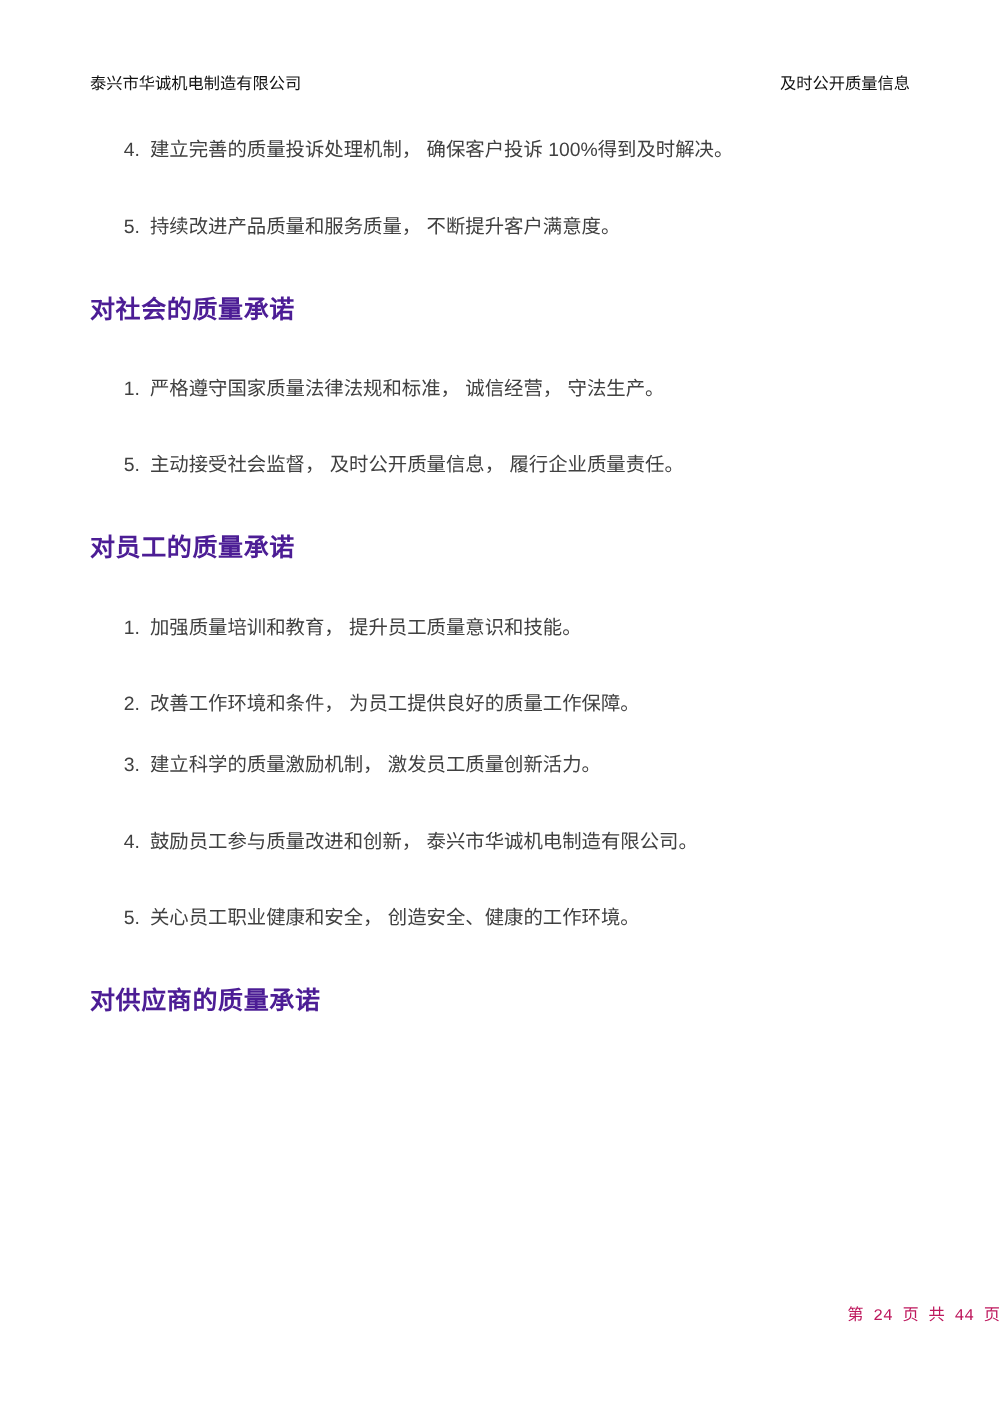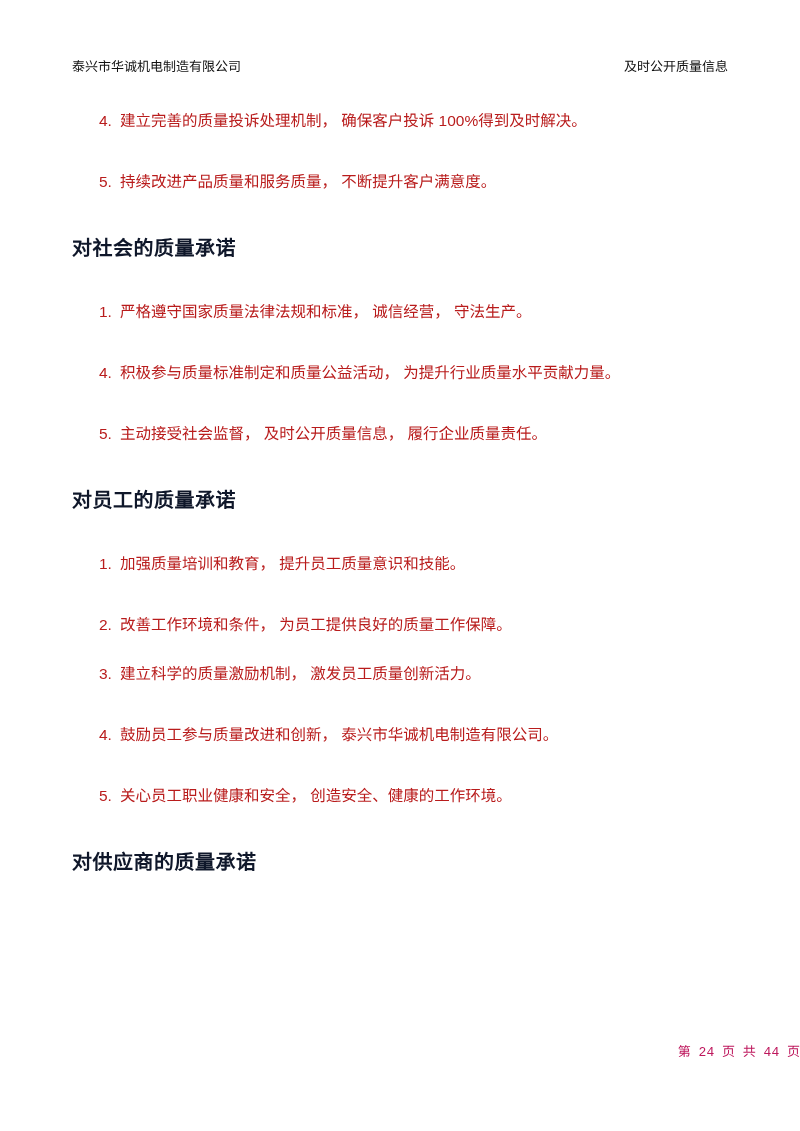--- a/index.html
+++ b/index.html
@@ -26,27 +26,27 @@
     font-size: 13px;
     line-height: 18px;
     color: #111111;
   }
   .section-title {
     margin: 41px 0 0 0;
     font-size: 20px;
     line-height: 28px;
     font-weight: 700;
     letter-spacing: 0.5px;
-    color: #0f172a;
+    color: #4c1d95;
   }
   .item {
     margin: 39px 0 0 27px;
     font-size: 15.5px;
     line-height: 22px;
-    color: #b91c1c;
+    color: #404040;
   }
   .item.first {
     margin-top: 34px;
   }
   .item.tight {
     margin-top: 27px;
   }
   .item .num {
     display: inline-block;
     margin-right: 8px;
@@ -79,23 +79,20 @@
   <div class="item">
     <span class="num">5.</span><span>持续改进产品质量和服务质量， 不断提升客户满意度。</span>
   </div>
 
   <h2 class="section-title">对社会的质量承诺</h2>
 
   <div class="item">
     <span class="num">1.</span><span>严格遵守国家质量法律法规和标准， 诚信经营， 守法生产。</span>
   </div>
   <div class="item">
-    <span class="num">4.</span><span>积极参与质量标准制定和质量公益活动， 为提升行业质量水平贡献力量。</span>
-  </div>
-  <div class="item">
     <span class="num">5.</span><span>主动接受社会监督， 及时公开质量信息， 履行企业质量责任。</span>
   </div>
 
   <h2 class="section-title">对员工的质量承诺</h2>
 
   <div class="item">
     <span class="num">1.</span><span>加强质量培训和教育， 提升员工质量意识和技能。</span>
   </div>
   <div class="item">
     <span class="num">2.</span><span>改善工作环境和条件， 为员工提供良好的质量工作保障。</span>

